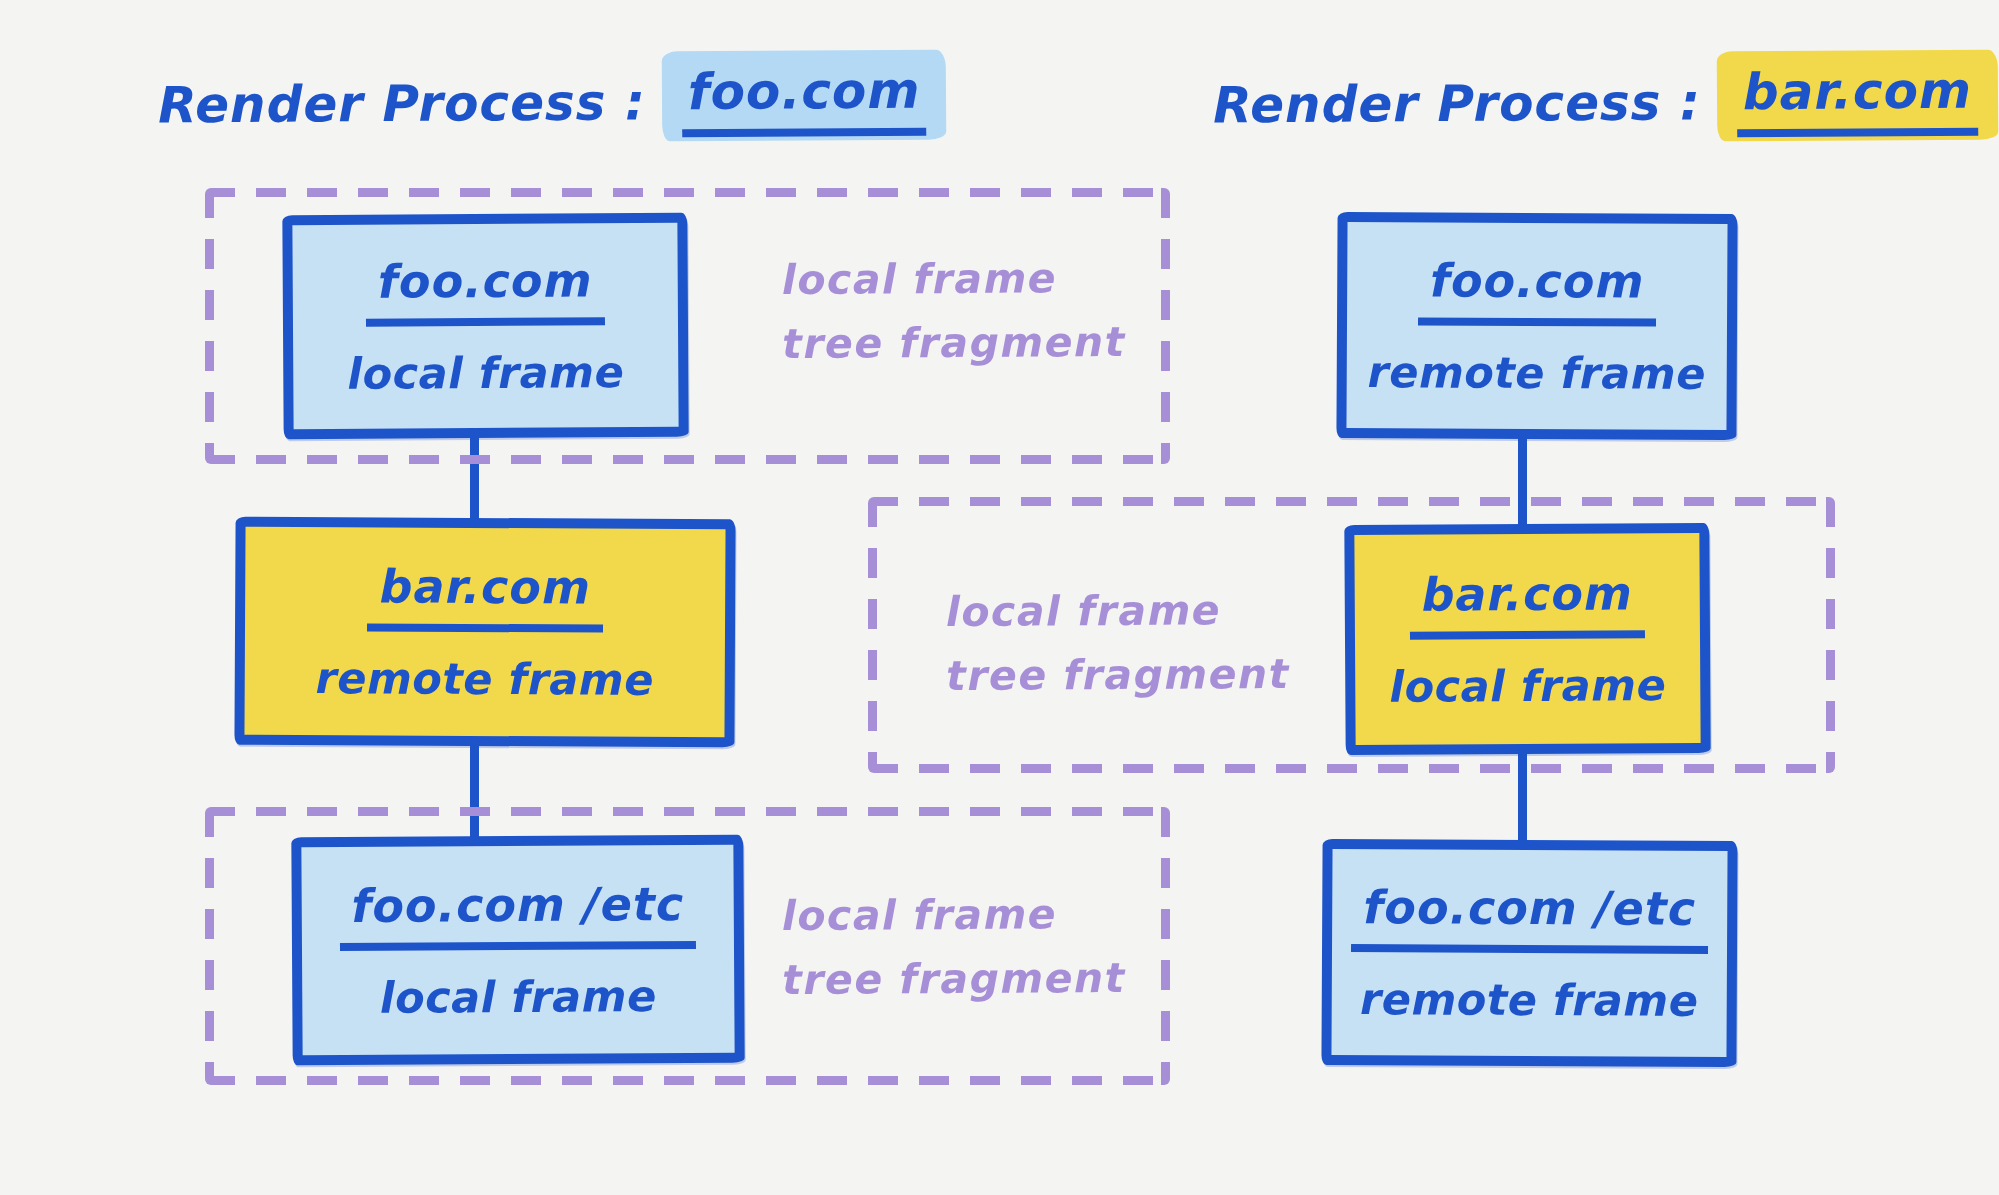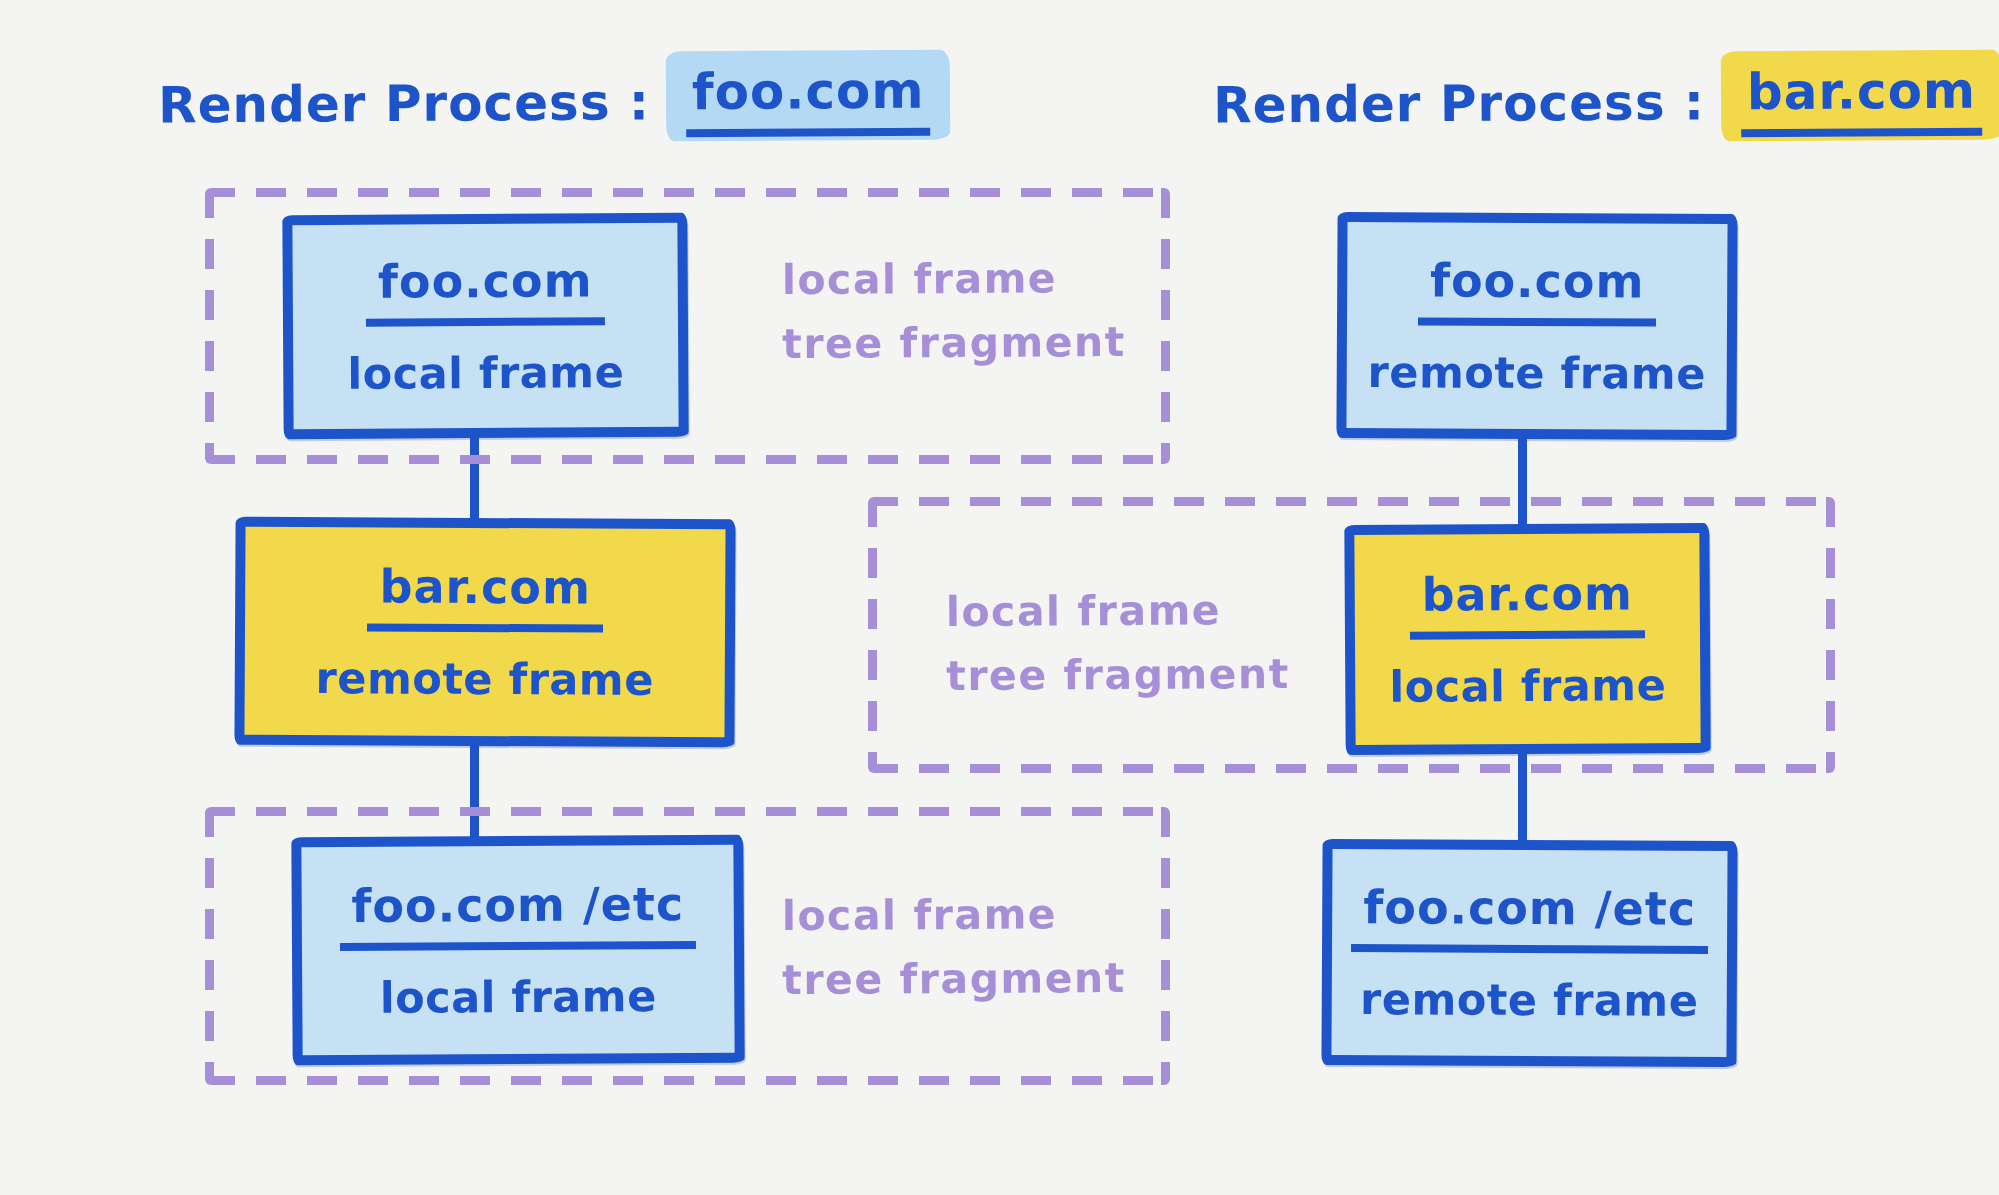--- a/index.html
+++ b/index.html
@@ -13,20 +13,21 @@
   html,body{margin:0;padding:0;}
   body{
     background:var(--background);
     font-family:"DejaVu Sans", sans-serif;
   }
   .canvas{
     position:relative;
     width:1999px;height:1195px;
     background:var(--background);
     overflow:hidden;
+    font-style:italic;
   }
   .title{
     position:absolute;
     display:flex;align-items:flex-end;gap:16px;
     color:var(--ink-blue);
     font-size:50px;font-weight:700;letter-spacing:1px;
     white-space:nowrap;
   }
   .title .prefix{padding-bottom:10px;}
   .hl{

